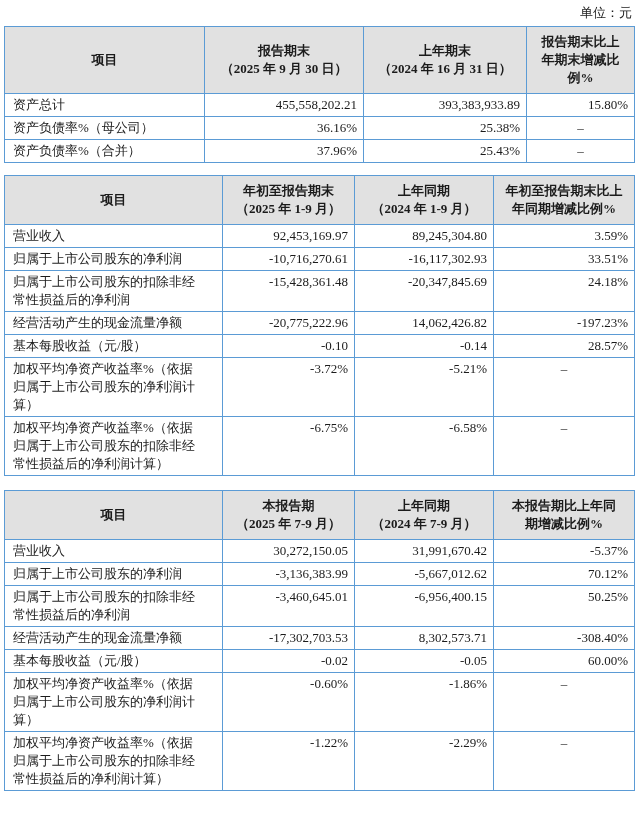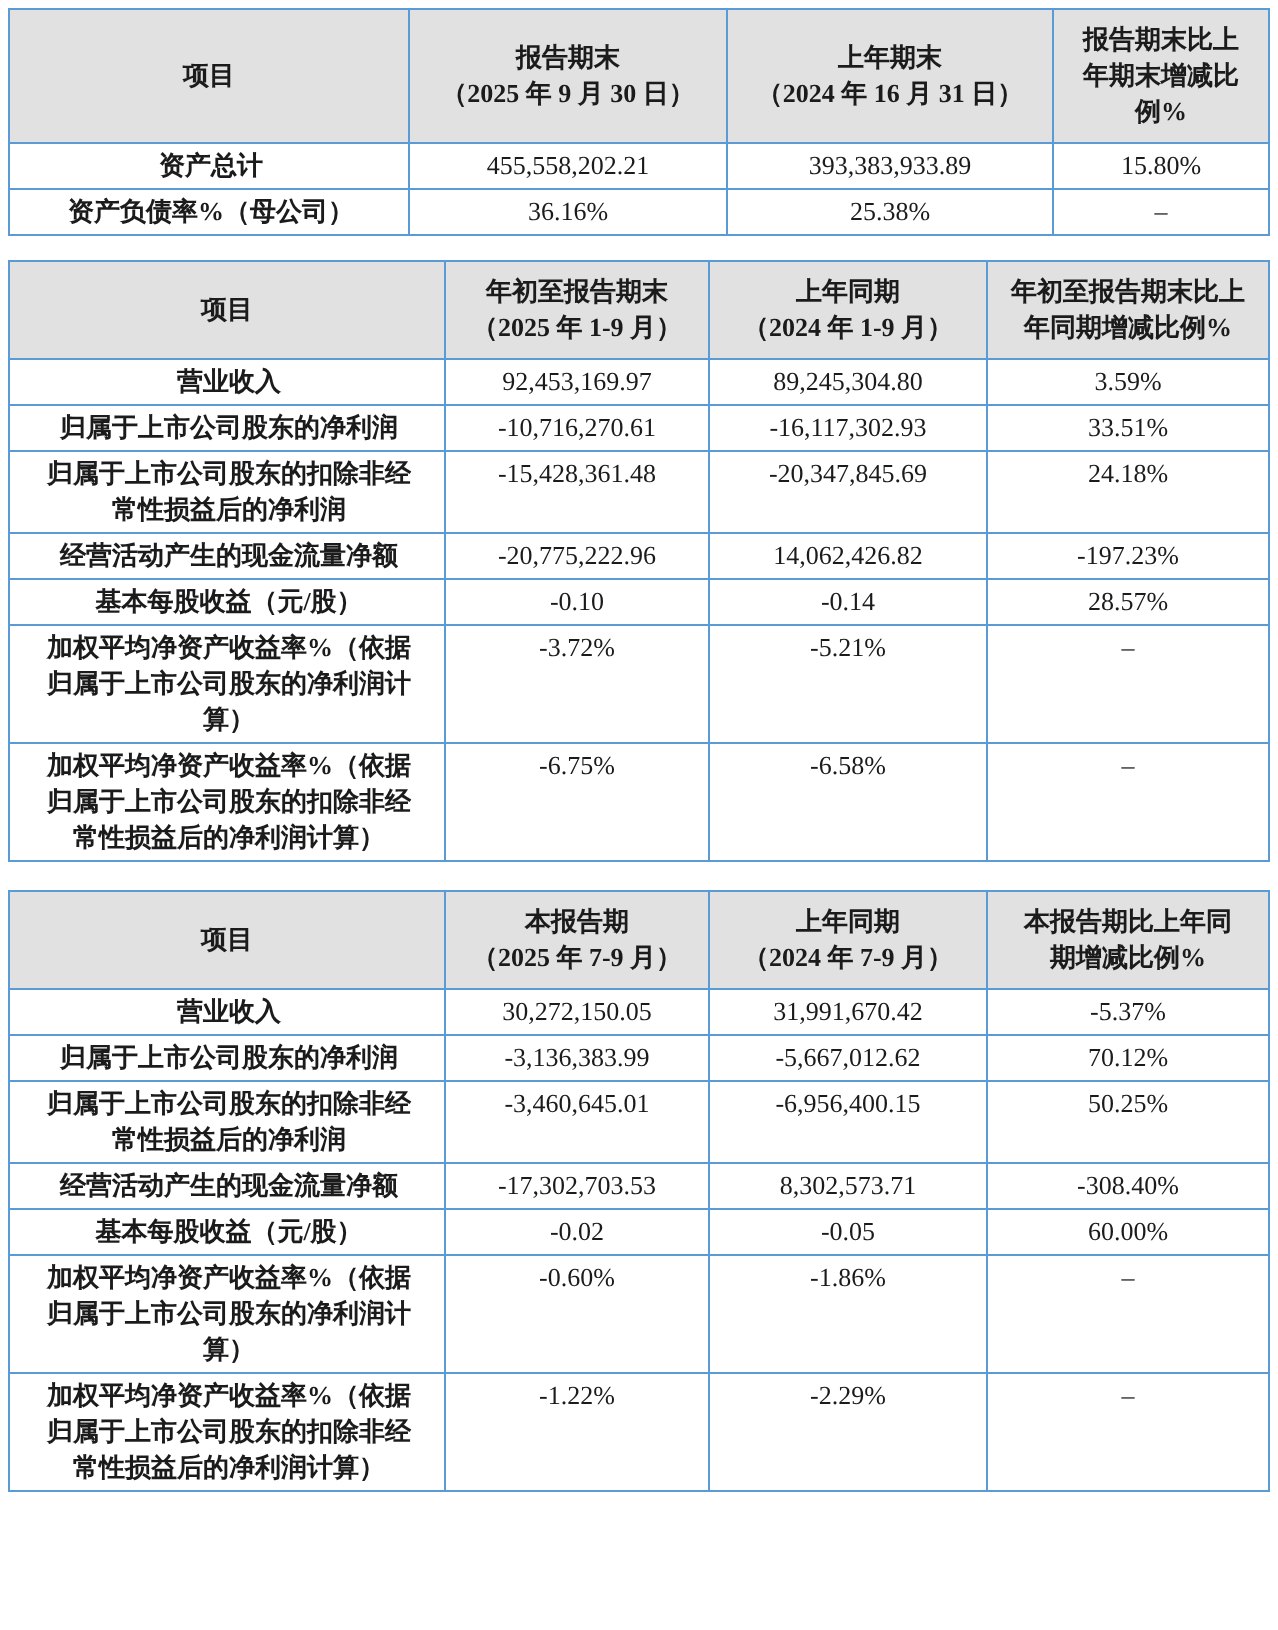--- a/index.html
+++ b/index.html
@@ -41,33 +41,33 @@
     vertical-align:middle;
     white-space:pre-line;
     padding:6px 2px;
   }
   td{
     vertical-align:top;
     padding:2px 6px;
     background:#ffffff;
   }
   td.label{
-    text-align:center;
+    text-align:left;
     white-space:pre-line;
     padding-left:8px;
-    font-weight:bold;
-  }
-  td.num{text-align:center;}
+  }
+  td.num{text-align:right;}
   td.center{text-align:center;}
 </style>
 </head>
 <body>
 
 <div class="page">
 
+  <div class="unit-label">单位：元</div>
 
   <table class="fin t1">
     <colgroup>
         <col style="width:200px">
         <col style="width:159px">
         <col style="width:163px">
         <col style="width:108px">
       </colgroup>
     <thead>
       <tr>
@@ -87,20 +87,26 @@
         <td class="num">455,558,202.21</td>
         <td class="num">393,383,933.89</td>
         <td class="num">15.80%</td>
       </tr>
       <tr>
         <td class="label">资产负债率%（母公司）</td>
         <td class="num">36.16%</td>
         <td class="num">25.38%</td>
         <td class="center">–</td>
       </tr>
+      <tr>
+        <td class="label">资产负债率%（合并）</td>
+        <td class="num">37.96%</td>
+        <td class="num">25.43%</td>
+        <td class="center">–</td>
+      </tr>
     </tbody>
   </table>
 
   <table class="fin t2">
     <colgroup>
         <col style="width:218px">
         <col style="width:132px">
         <col style="width:139px">
         <col style="width:141px">
       </colgroup>

